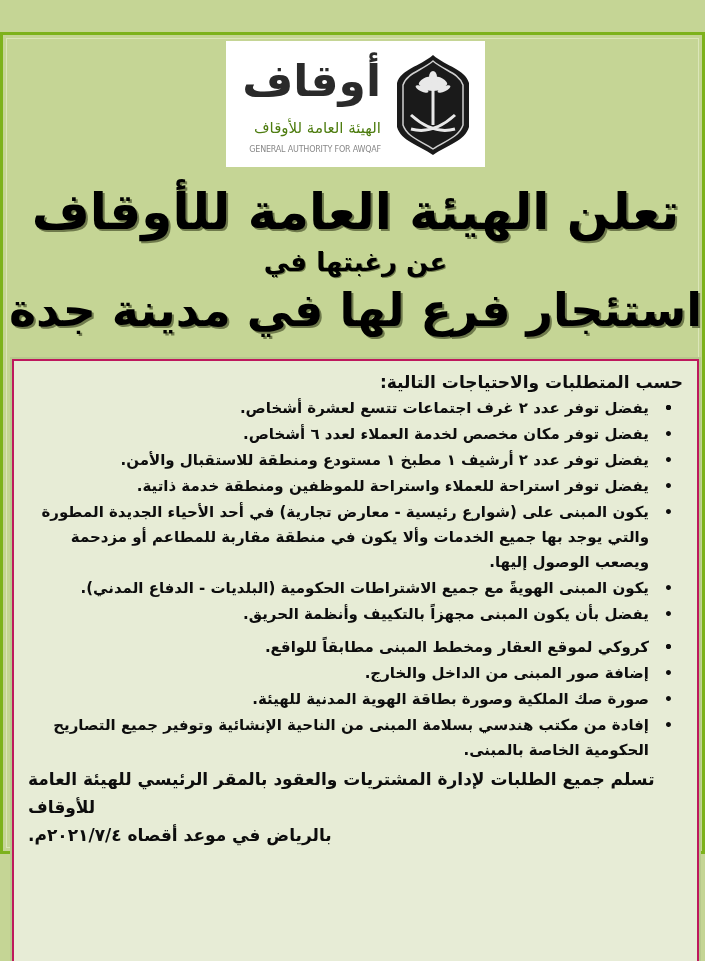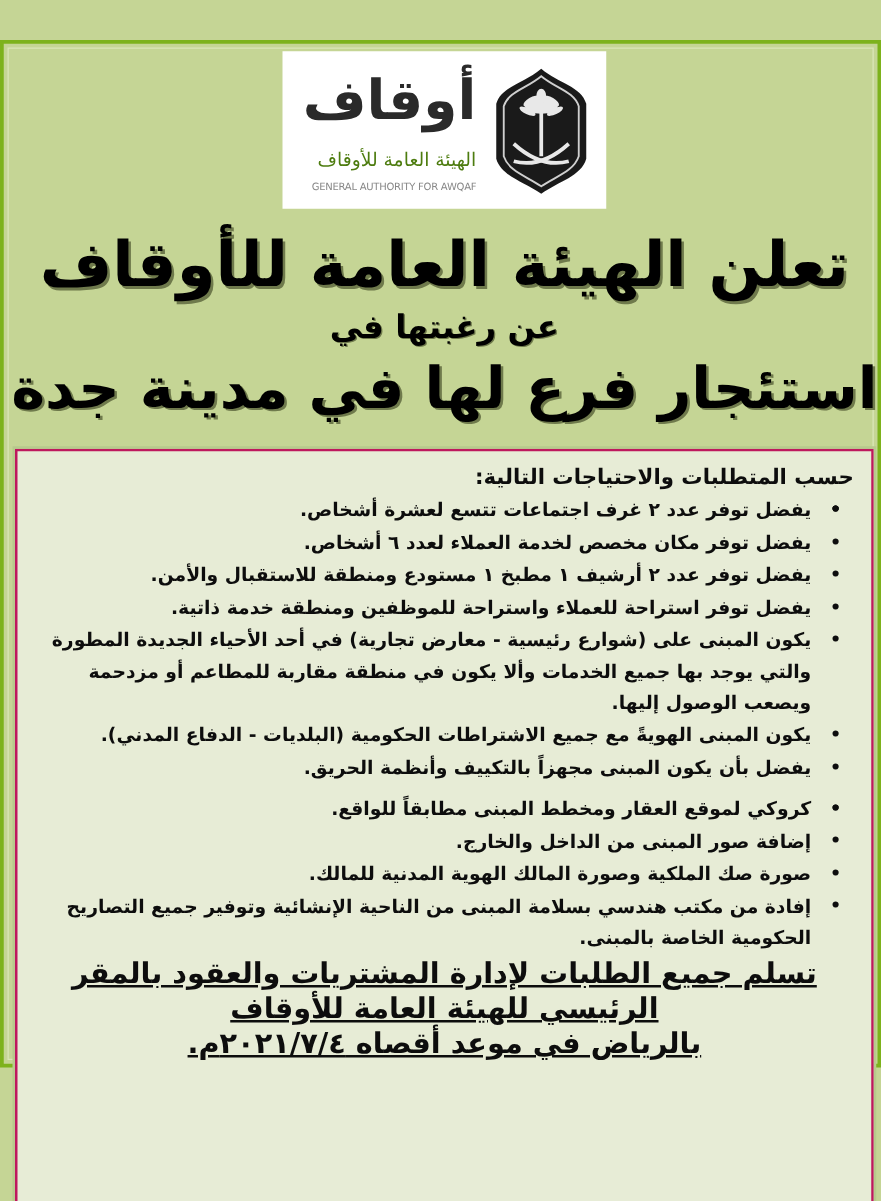--- a/index.html
+++ b/index.html
@@ -58,21 +58,21 @@
   .section-title { font-size:17px; line-height:26px; margin-bottom:1px; }
   ul.items { list-style:none; }
   ul.items li {
     position:relative; padding-right:34px; margin-bottom:1px;
   }
   ul.items li .bullet {
     position:absolute; right:10px; top:0; font-size:14px;
   }
   .section-gap { height:6px; }
   .footer-note {
-    margin-top:2px; font-size:23px; line-height:28px; text-align:center;text-decoration:underline;
+    margin-top:2px; font-size:17px; line-height:28px; text-align:left;
   }
 </style>
 </head>
 <body>
 
 <div class="frame">
   <div class="frame-inner"></div>
 
   <div class="logo-box">
     <svg class="logo-emblem" viewBox="0 0 76 104">
@@ -114,21 +114,21 @@
         <li><span class="bullet">•</span><span>يكون المبنى الهويةً مع جميع الاشتراطات الحكومية (البلديات - الدفاع المدني).</span></li>
         <li><span class="bullet">•</span><span>يفضل بأن يكون المبنى مجهزاً بالتكييف وأنظمة الحريق.</span></li>
       </ul>
 
       <div class="section-gap"></div>
 
       <ul class="items">
         <li><span class="bullet">•</span></li>
         <li><span class="bullet">•</span><span>كروكي لموقع العقار ومخطط المبنى مطابقاً للواقع.</span></li>
         <li><span class="bullet">•</span><span>إضافة صور المبنى من الداخل والخارج.</span></li>
-        <li><span class="bullet">•</span><span>صورة صك الملكية وصورة المالك الهوية المدنية للمالك.</span></li>
+        <li><span class="bullet">•</span><span>صورة صك الملكية وصورة بطاقة الهوية المدنية للهيئة.</span></li>
         <li><span class="bullet">•</span><span>إفادة من مكتب هندسي بسلامة المبنى من الناحية الإنشائية وتوفير جميع التصاريح الحكومية الخاصة بالمبنى.</span></li>
       </ul>
 
       <div class="footer-note">
         <div>تسلم جميع الطلبات لإدارة المشتريات والعقود بالمقر الرئيسي للهيئة العامة للأوقاف</div>
         <div>بالرياض في موعد أقصاه ٢٠٢١/٧/٤م.</div>
       </div>
 
     </div>
   </div>

